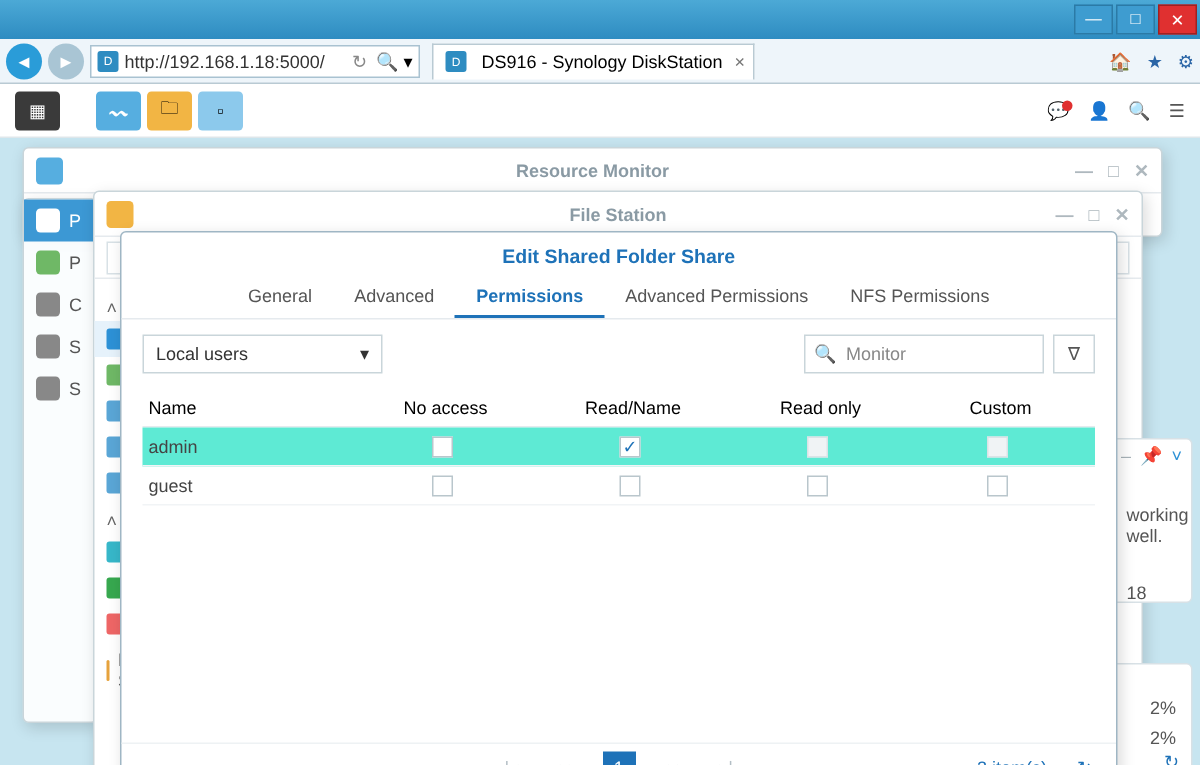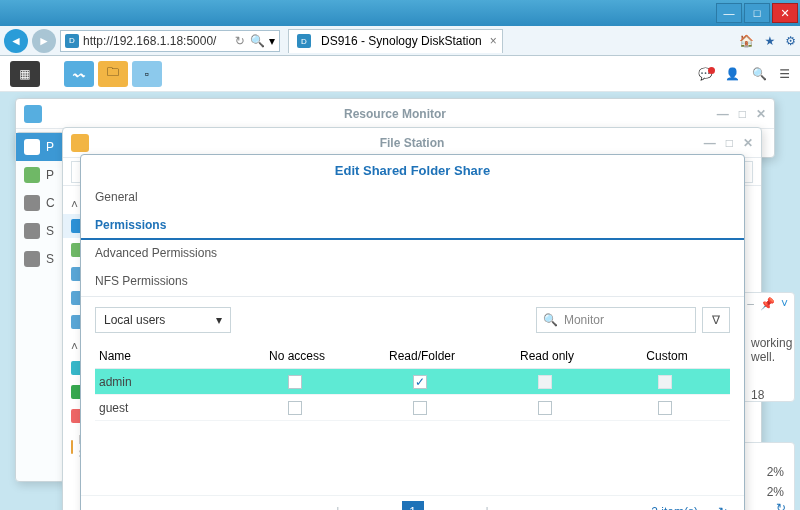--- a/index.html
+++ b/index.html
@@ -53,25 +53,25 @@
 .w-fs { left: 62px; top: 35px; width: 700px; height: 392px; }
 .fs-body { display: flex; height: calc(100% - 30px); }
 .fs-side { width: 60px; border-right: 1px solid #e5eaee; padding: 6px 0; }
 .fs-sitem { display: flex; align-items: center; gap: 6px; padding: 5px 8px; color: #555; }
 .fs-sitem .si { width: 18px; height: 14px; border-radius: 2px; }
 .fs-sitem.sel { background: #e6f2fb; color: #2974b6; }
 .fs-group { padding: 6px 8px 2px; color: #666; font-size: 11px; display: flex; align-items: center; gap: 4px; }
 
 .w-dlg { left: 80px; top: 62px; width: 665px; height: 418px; z-index: 10; background: #fff; border: 1px solid #9fb6c4; }
 .dlg-title { text-align: center; padding: 8px 0 6px; color: #1e72b8; font-weight: 700; font-size: 13px; }
-.dlg-tabs { display: flex; justify-content: center; gap: 0; border-bottom: 1px solid #e5eaee; flex-direction: column; }
+.dlg-tabs { display: flex; justify-content: center; gap: 0; border-bottom: 1px solid #e5eaee; }
 .dlg-tab { padding: 6px 14px; color: #555; border-bottom: 2px solid transparent; }
 .dlg-tab.active { color: #1e72b8; border-bottom-color: #1e72b8; font-weight: 600; }
 .dlg-filter { display: flex; align-items: center; padding: 10px 14px; gap: 8px; }
-.sel-local { width: 136px; height: 26px; border: 1px solid #c9d5da; padding: 0 8px; display: flex; align-items: center; justify-content: space-between; color: #333; background: #fff; }
+.sel-local { width: 160px; height: 26px; border: 1px solid #c9d5da; padding: 0 8px; display: flex; align-items: center; justify-content: space-between; color: #333; background: #fff; }
 .search-wrap { margin-left: auto; display: flex; gap: 6px; }
 .search-box { width: 160px; height: 26px; border: 1px solid #c9d5da; display: flex; align-items: center; padding: 0 6px; color: #888; gap: 6px; }
 .filter-btn { width: 28px; height: 26px; border: 1px solid #c9d5da; display: flex; align-items: center; justify-content: center; color: #555; }
 .grid { padding: 0 14px; }
 .ghead, .grow { display: grid; grid-template-columns: 140px 120px 130px 120px 120px; align-items: center; height: 26px; }
 .ghead { color: #000000; border-bottom: 1px solid #e5eaee; }
 .ghead > div { padding-left: 4px; }
 .grow { border-bottom: 1px solid #f1f4f6; color: #444; }
 .grow.sel { background: #5eead4; }
 .cb { width: 14px; height: 14px; border: 1px solid #b9c6cc; margin: 0 auto; display: flex; align-items: center; justify-content: center; color: #1e72b8; font-size: 12px; background: #fff; }
@@ -260,20 +260,21 @@
   <div class="widget b">
     <div style="margin-top:14px;text-align:right">2%</div>
     <div style="margin-top:6px;text-align:right">2%</div>
     <div style="position:absolute;bottom:6px;right:8px;color:#1e72b8">↻</div>
   </div>
 
   <div class="win w-dlg">
     <div class="dlg-title">Edit Shared Folder Share</div>
     <div class="dlg-tabs">
       <div class="dlg-tab">General</div>
+      <div class="dlg-tab">Advanced</div>
       <div class="dlg-tab active">Permissions</div>
       <div class="dlg-tab">Advanced Permissions</div>
       <div class="dlg-tab">NFS Permissions</div>
     </div>
     <div class="dlg-filter">
       <div class="sel-local">
         <span>Local users</span>
         <span>▾</span>
       </div>
       <div class="search-wrap">
@@ -281,21 +282,21 @@
           <span>🔍</span>
           <span>Monitor</span>
         </div>
         <div class="filter-btn">∇</div>
       </div>
     </div>
     <div class="grid">
       <div class="ghead">
         <div>Name</div>
         <div style="text-align:center">No access</div>
-        <div style="text-align:center">Read/Folder</div>
+        <div style="text-align:center">Read/Name</div>
         <div style="text-align:center">Read only</div>
         <div style="text-align:center">Custom</div>
       </div>
       <div class="grow sel">
         <div style="padding-left:4px">admin</div>
         <div>
             <div class="cb"></div>
           </div>
         <div>
             <div class="cb">✓</div>

